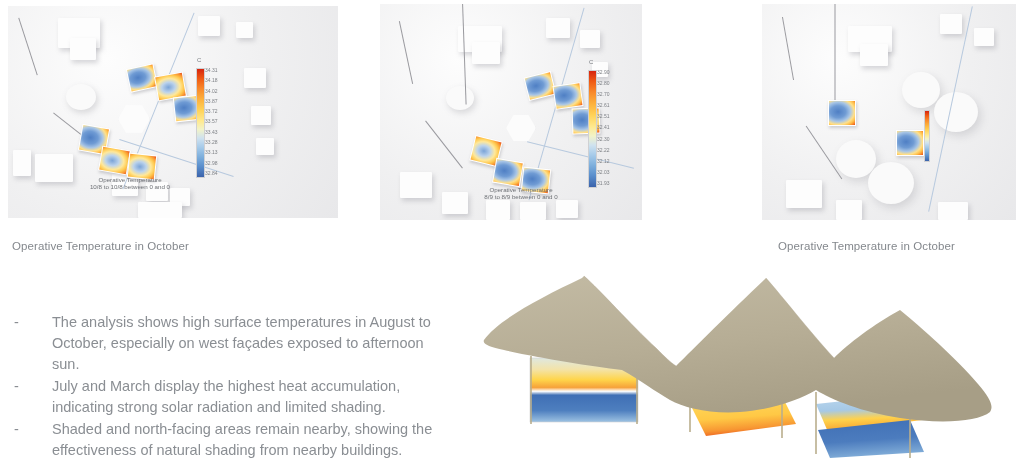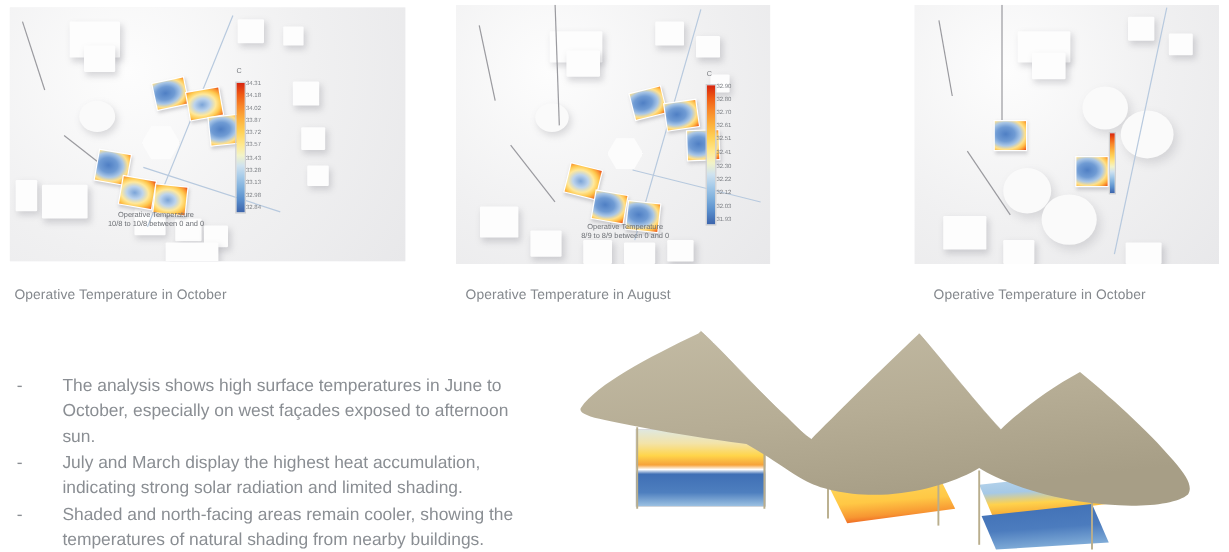--- a/index.html
+++ b/index.html
@@ -211,21 +211,20 @@
           <span>31.93</span>
         </div>
       </div>
 
       <div class="plabel" style="left:78px;top:182px;width:126px;">
         <div>Operative Temperature</div>
         <div>8/9 to 8/9 between 0 and 0</div>
       </div>
     </div>
   </div>
-  <div class="caption" style="left:388px;top:240px;">Operative Temperature in August</div>
 
   <div class="fig" style="left:762px;top:4px;width:254px;height:216px;">
     <div class="fig-img">
       <div class="ground"></div>
 
       <div class="blk" style="left:86px;top:22px;width:44px;height:26px;"></div>
       <div class="blk" style="left:98px;top:40px;width:28px;height:22px;"></div>
       <div class="blk" style="left:178px;top:10px;width:22px;height:20px;"></div>
       <div class="blk" style="left:212px;top:24px;width:20px;height:18px;"></div>
       <div class="blk" style="left:24px;top:176px;width:36px;height:28px;"></div>
@@ -266,29 +265,29 @@
           <span></span>
         </div>
       </div>
     </div>
   </div>
   <div class="caption" style="left:778px;top:240px;">Operative Temperature in October</div>
 
   <div class="bullets" style="left:14px;top:312px;width:430px;">
     <div class="brow">
       <div class="bdash">-</div>
-      <div class="btxt">The analysis shows high surface temperatures in June to October, especially on west façades exposed to afternoon sun.</div>
+      <div class="btxt">The analysis shows high surface temperatures in August to October, especially on west façades exposed to afternoon sun.</div>
     </div>
     <div class="brow">
       <div class="bdash">-</div>
       <div class="btxt">July and March display the highest heat accumulation, indicating strong solar radiation and limited shading.</div>
     </div>
     <div class="brow">
       <div class="bdash">-</div>
-      <div class="btxt">Shaded and north-facing areas remain cooler, showing the temperatures of natural shading from nearby buildings.</div>
+      <div class="btxt">Shaded and north-facing areas remain nearby, showing the effectiveness of natural shading from nearby buildings.</div>
     </div>
   </div>
 
   <div class="model" style="left:470px;top:262px;width:554px;height:198px;">
     <svg width="554" height="198" viewBox="0 0 554 198">
       <defs>
         <linearGradient id="gWallA" x1="0" y1="0" x2="0" y2="1">
           <stop offset="0%" stop-color="#dfe8e0"></stop>
           <stop offset="18%" stop-color="#f3e3a8"></stop>
           <stop offset="34%" stop-color="#ffd54a"></stop>

